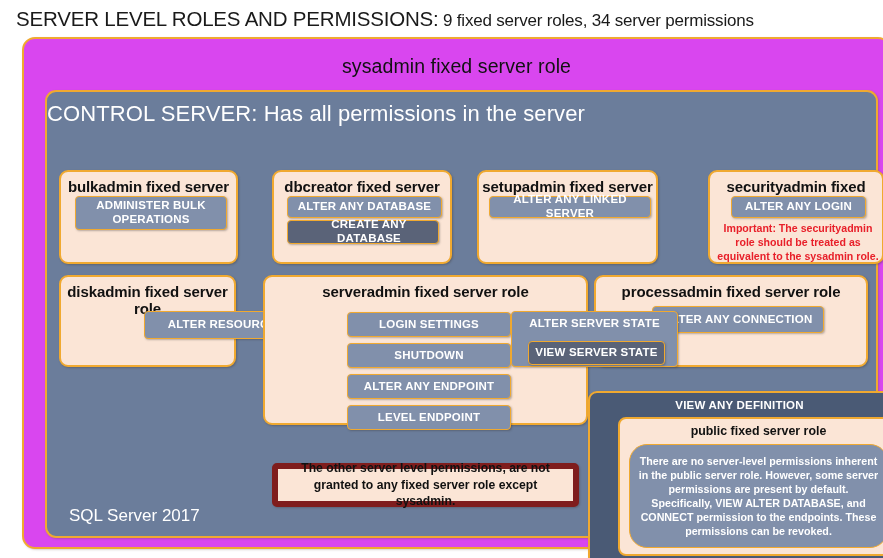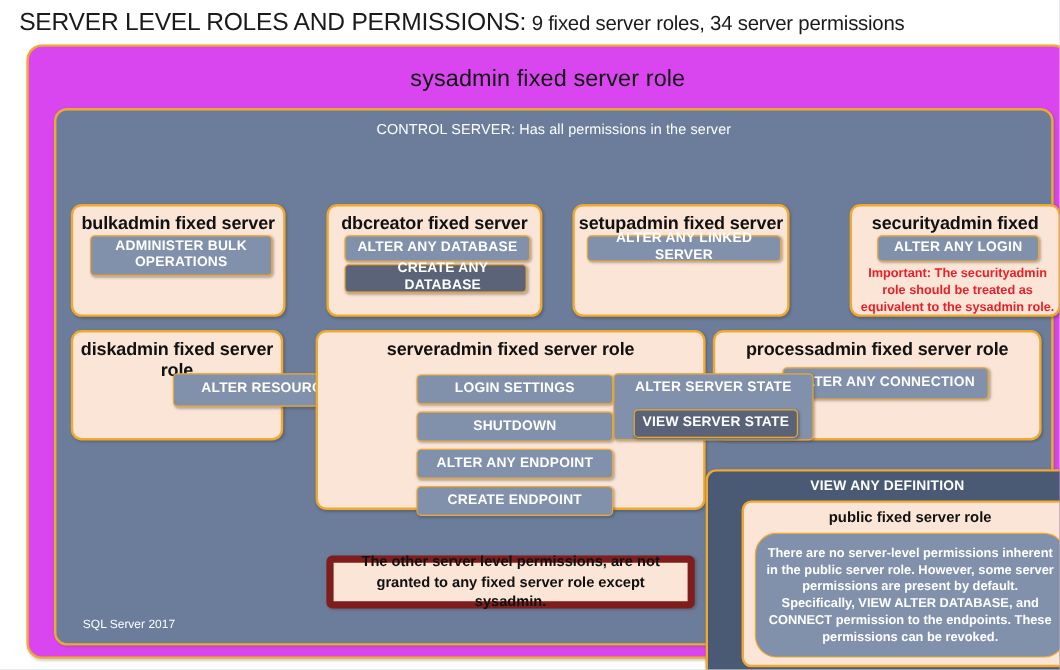--- a/index.html
+++ b/index.html
@@ -69,30 +69,29 @@
     border: 2px solid #f0a930;
     border-radius: 11px;
     box-sizing: border-box;
     box-shadow: 1px 1px 2px rgba(90,85,80,0.35);
   }
   #control-server-title {
     position: absolute;
     left: 0;
     top: 9px;
     width: 100%;
-    text-align: center;
-    font-size: 12px;
+    font-size: 22px;
     color: #ffffff;
     letter-spacing: 0.1px;
   }
   #sql-version {
     position: absolute;
     left: 22px;
     bottom: 10px;
-    font-size: 10px;
+    font-size: 17px;
     color: #ffffff;
   }
 
   
   .role-card {
     position: absolute;
     background: #fbe5d6;
     border: 2px solid #f0a930;
     border-radius: 9px;
     box-sizing: border-box;
@@ -270,21 +269,21 @@
       <div class="role-card-title">diskadmin  fixed server role</div>
     </div>
 
     <div class="perm-chip" style="left:97px; top:219px; width:164px; height:28px;">ALTER RESOURCES</div>
 
     <div class="role-card" style="left:216px; top:183px; width:325px; height:150px;">
       <div class="role-card-title">serveradmin fixed server role</div>
       <div class="perm-chip" style="left:82px; top:35px; width:164px; height:25px;">LOGIN SETTINGS</div>
       <div class="perm-chip" style="left:82px; top:66px; width:164px; height:25px;">SHUTDOWN</div>
       <div class="perm-chip" style="left:82px; top:97px; width:164px; height:25px;">ALTER ANY ENDPOINT</div>
-      <div class="perm-chip" style="left:82px; top:128px; width:164px; height:25px;">CREATE  ENDPOINT</div>
+      <div class="perm-chip" style="left:82px; top:128px; width:164px; height:25px;">LEVEL  ENDPOINT</div>
     </div>
 
     <div class="role-card" style="left:547px; top:183px; width:274px; height:92px;">
       <div class="role-card-title">processadmin fixed server role</div>
       <div class="perm-chip" style="left:56px; top:29px; width:172px; height:27px;">ALTER ANY CONNECTION</div>
     </div>
 
     <div class="perm-chip" style="left:464px; top:219px; width:167px; height:56px; align-items:flex-start; padding-top:5px;">ALTER SERVER STATE</div>
     <div class="perm-chip dark" style="left:481px; top:249px; width:137px; height:24px;">VIEW SERVER STATE</div>
 

